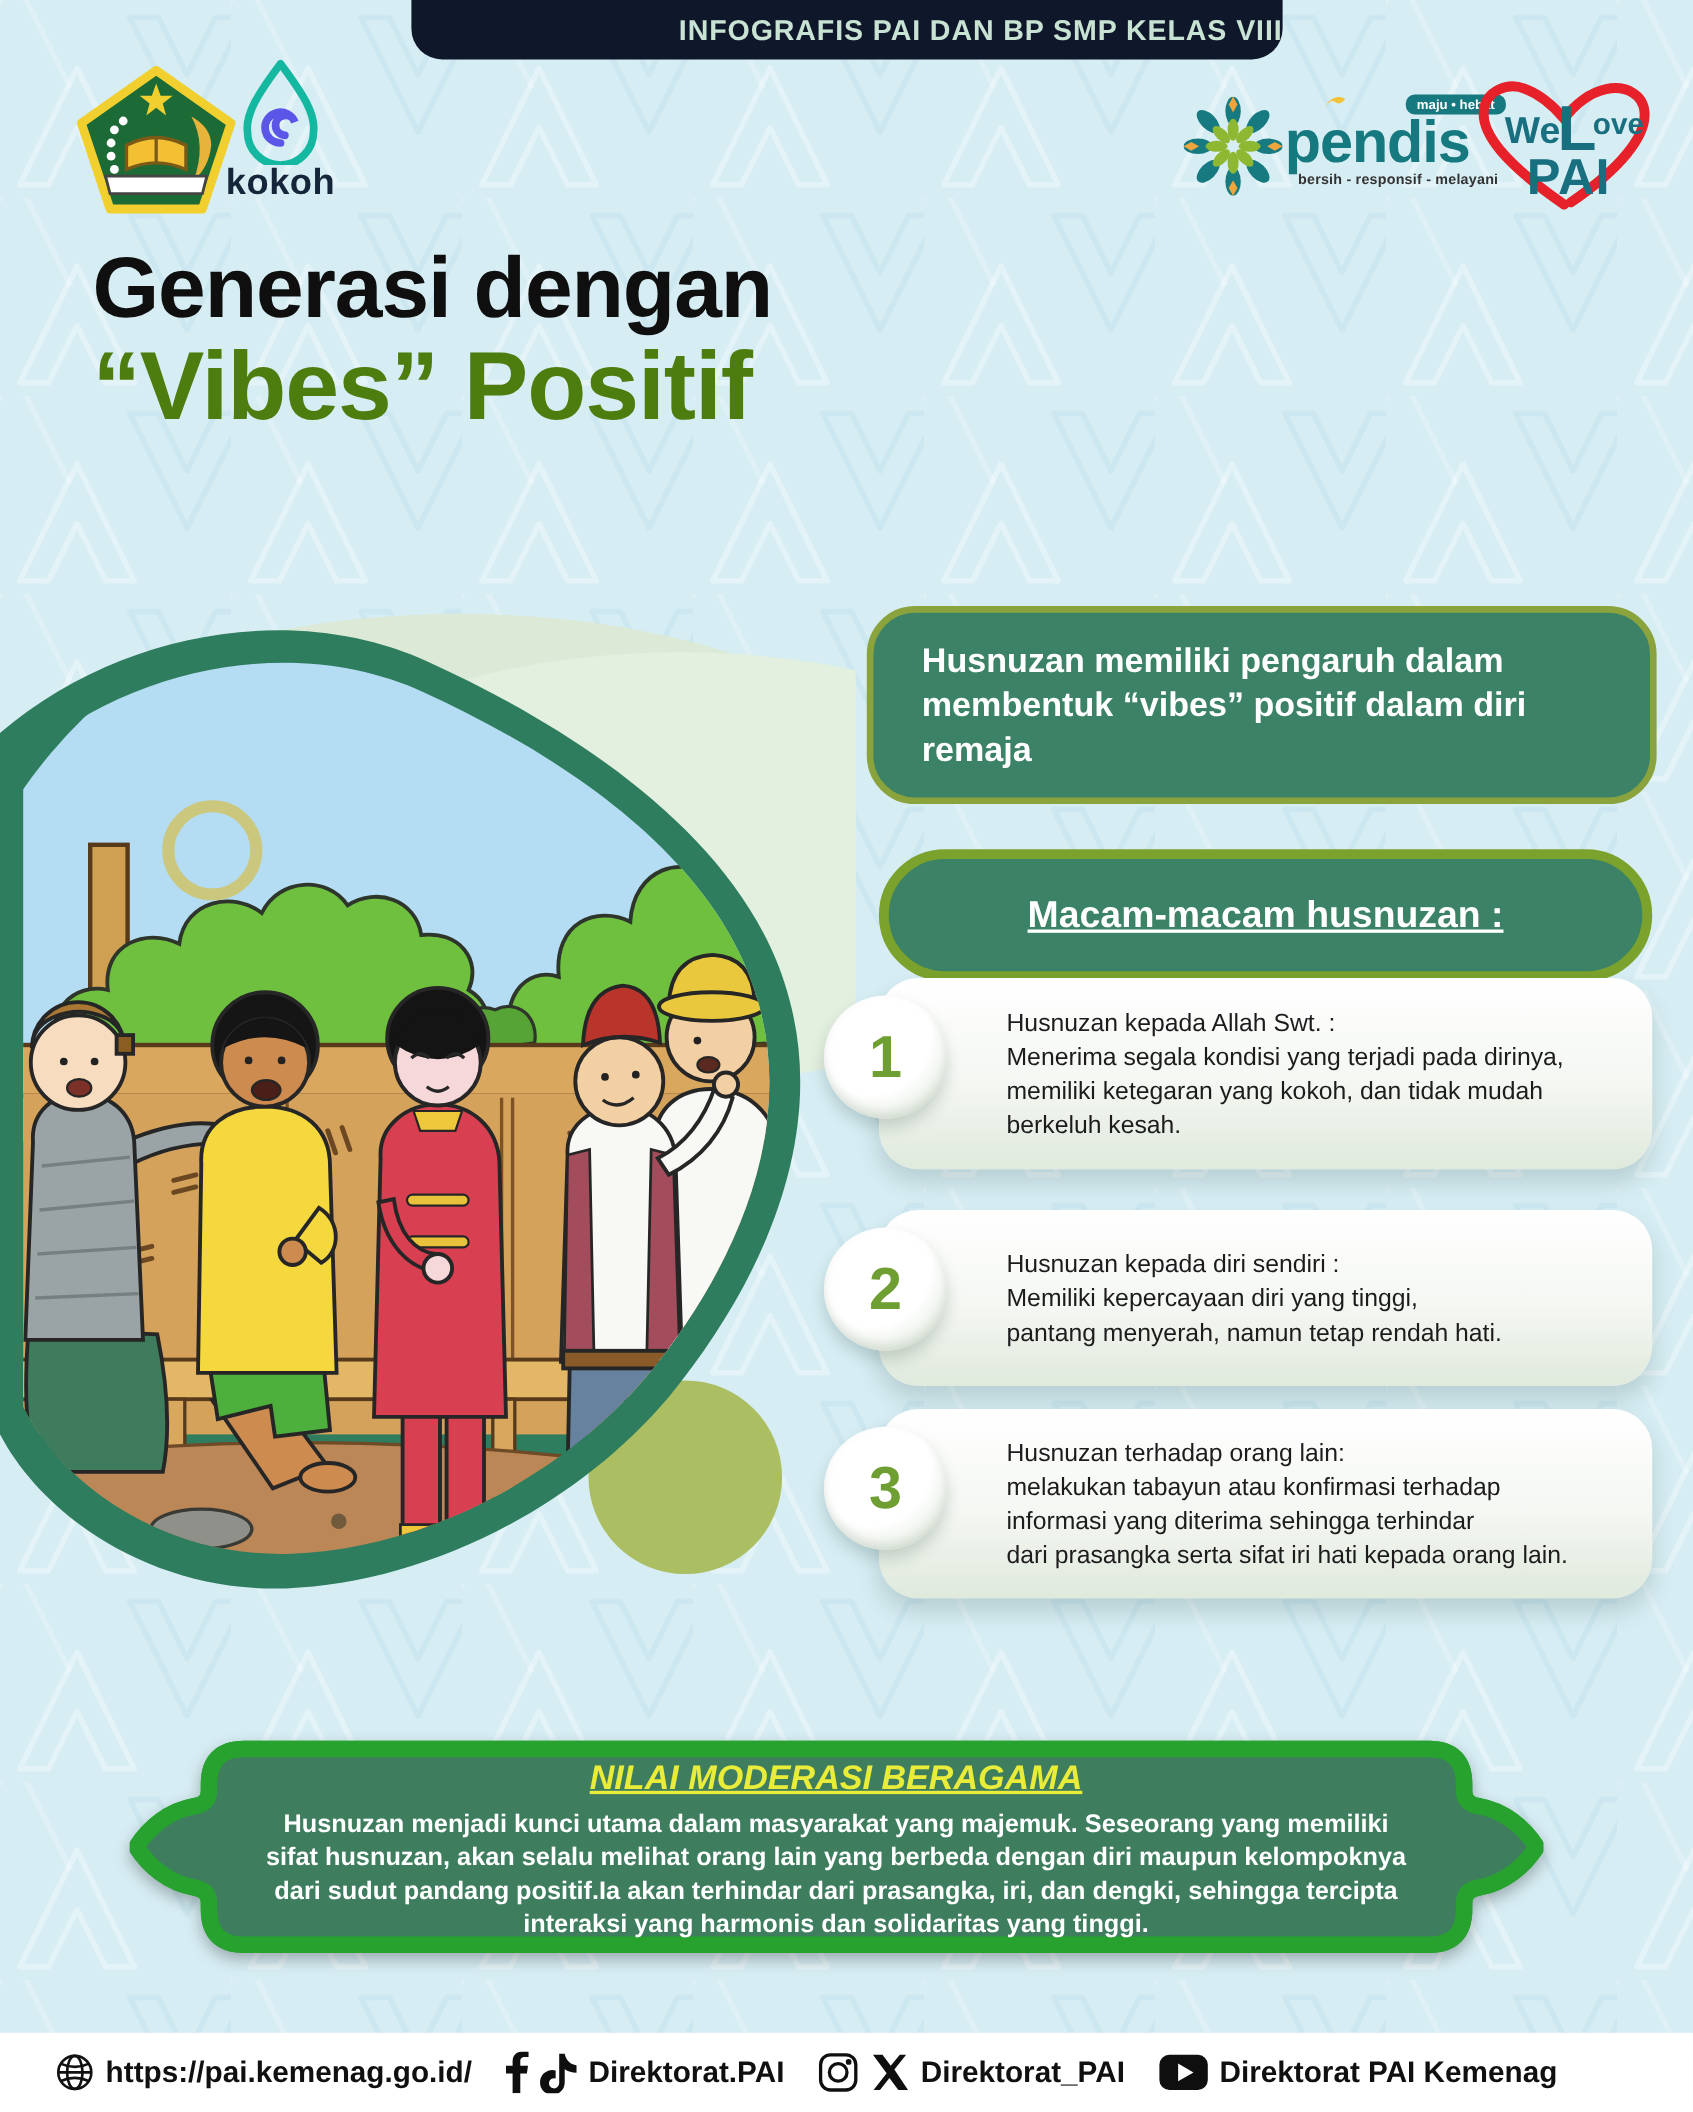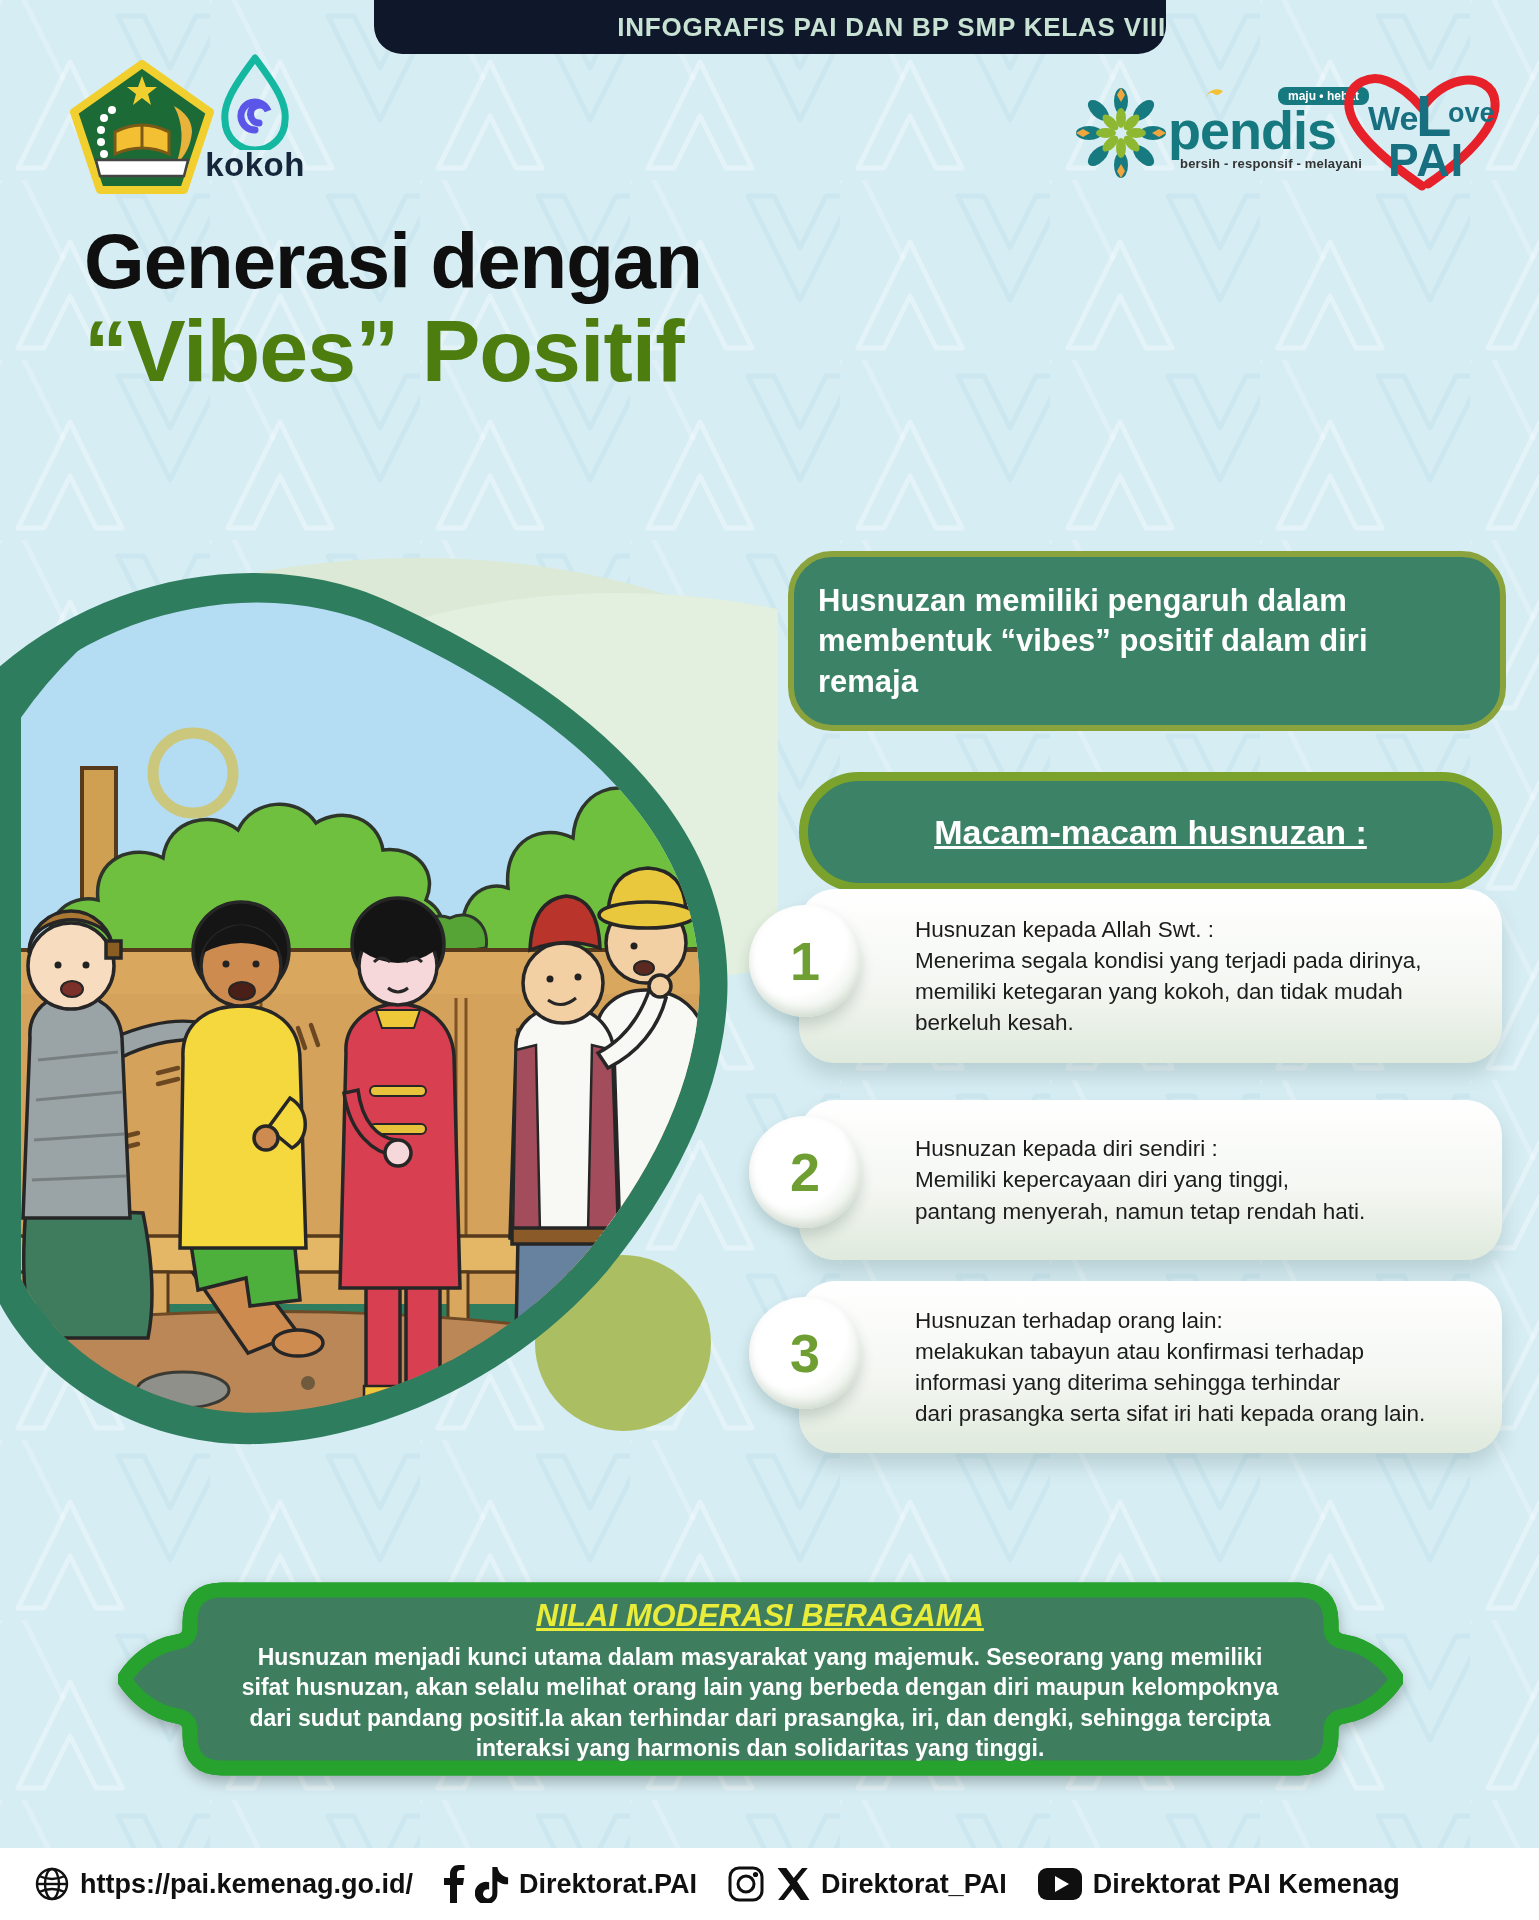--- a/index.html
+++ b/index.html
@@ -25,21 +25,21 @@
   
   .pendis-block{left:1168px;top:86px;width:230px;}
   .pendis-badge{display:inline-block;margin-left:54px;background:#15797f;color:#fff;
     font-size:12px;font-weight:700;padding:2px 10px;border-radius:8px;}
   .pendis-name{font-size:54px;font-weight:800;color:#15797f;line-height:.95;letter-spacing:-1px;}
   .pendis-tag{font-size:13px;font-weight:700;color:#333;letter-spacing:.2px;padding-left:12px;}
   
   .intro-box{
     left:788px;top:551px;width:718px;height:180px;box-sizing:border-box;
     background:#3b8266;border:6px solid #8ba33d;border-radius:44px;
-    padding:24px 24px;color:#fff;font-size:31px;font-weight:700;line-height:1.3;
+    padding:24px 44px;color:#fff;font-size:31px;font-weight:700;line-height:1.3;
     white-space:pre-line;
   }
   .section-pill{
     left:799px;top:772px;width:703px;height:120px;box-sizing:border-box;
     background:#3b8266;border:9px solid #7aa22c;border-radius:60px;
     display:flex;align-items:center;justify-content:center;
     color:#fff;font-size:34px;font-weight:700;text-decoration:underline;
   }
   .card{
     left:799px;width:703px;box-sizing:border-box;border-radius:36px;
@@ -62,21 +62,21 @@
     font-size:54px;font-weight:800;color:#6f9e33;
   }
   
   .mod-frame-svg{left:118px;top:1576px;filter:drop-shadow(0 6px 7px rgba(0,0,0,.28));}
   .mod-text{left:170px;top:1598px;width:1180px;text-align:center;}
   .mod-title{font-size:31px;font-style:italic;font-weight:800;color:#e9ec39;margin:0 0 8px 0;text-decoration:underline;}
   .mod-body{font-size:23px;font-weight:700;color:#ffffff;line-height:1.32;white-space:pre-line;margin:0;}
   
   .footer{
     left:0;top:1848px;width:1539px;height:72px;background:#ffffff;
-    display:flex;align-items:center;padding-left:34px;box-sizing:border-box;gap:30px;
+    display:flex;align-items:center;padding-left:50px;box-sizing:border-box;gap:30px;
     font-size:27px;color:#101010;
   }
   .fgroup{display:flex;align-items:center;gap:10px;cursor:pointer;}
   .fgroup span{font-weight:600;}
   .url-text{font-weight:500;}
 </style>
 </head>
 <body>
 
 <svg class="abs" style="left:0;top:0;" width="1539" height="1920">

